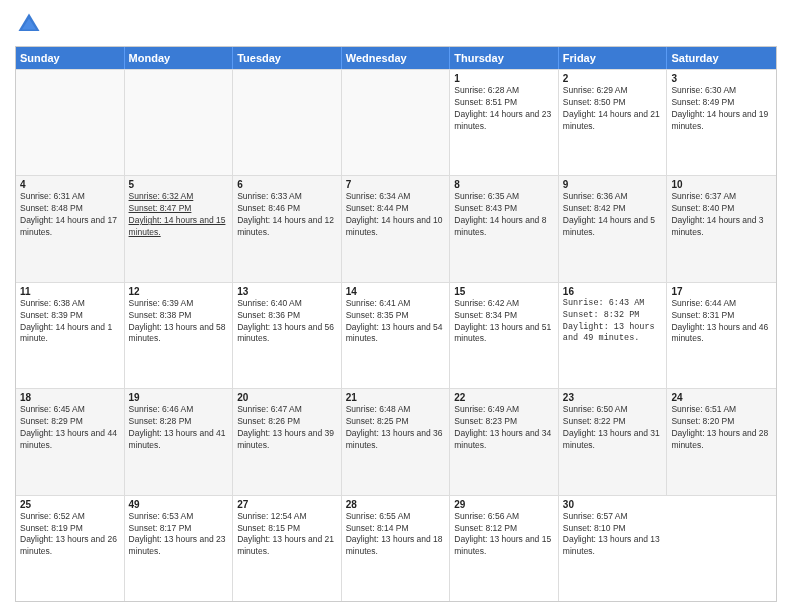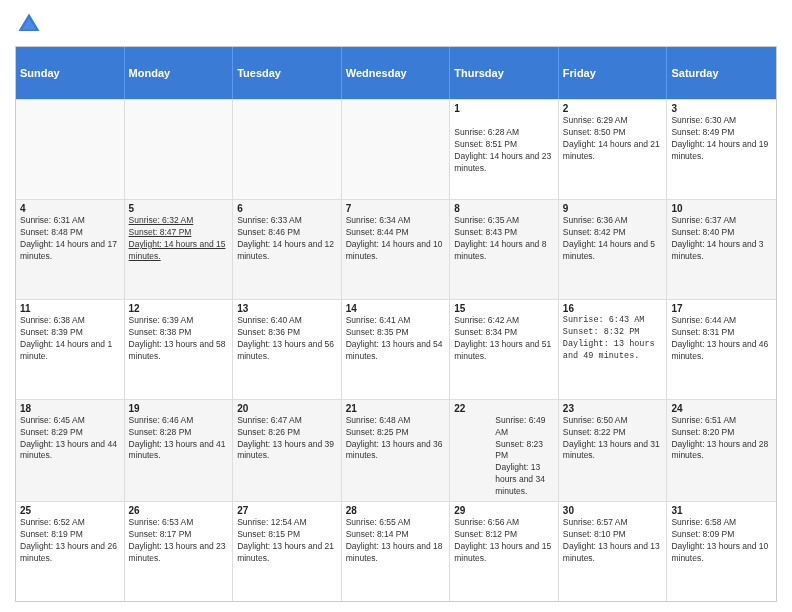--- a/index.html
+++ b/index.html
@@ -57,21 +57,21 @@
     }
     .cal-header {
       display: grid;
       grid-template-columns: repeat(7, 1fr);
       background: #3a7bd5;
     }
     .cal-header-cell {
       color: #fff;
       font-size: 11px;
       font-weight: bold;
-      padding: 20px 4px;
+      padding: 5px 4px;
       border-right: 1px solid #5a9bf5;
       text-align: left;
     }
     .cal-header-cell:last-child { border-right: none; }
     .cal-body {
       flex: 1;
       display: flex;
       flex-direction: column;
     }
     .cal-row {
@@ -137,21 +137,21 @@
         <div class="cal-header-cell">Saturday</div>
       </div>
     <div class="cal-body" id="cal-body">
         <div class="cal-row">
           <div class="cal-cell empty"></div>
           <div class="cal-cell empty"></div>
           <div class="cal-cell empty"></div>
           <div class="cal-cell empty"></div>
           <div class="cal-cell">
             <div class="day-num">1</div>
-            <div class="cell-info" style="white-space: pre-line; margin-top: 12px;">Sunrise: 6:28 AM
+            <div class="cell-info" style="white-space: pre-line;">Sunrise: 6:28 AM
 Sunset: 8:51 PM
 Daylight: 14 hours and 23 minutes.</div>
           </div>
           <div class="cal-cell">
             <div class="day-num">2</div>
             <div class="cell-info" style="white-space: pre-line;">Sunrise: 6:29 AM
 Sunset: 8:50 PM
 Daylight: 14 hours and 21 minutes.</div>
           </div>
           <div class="cal-cell">
@@ -269,21 +269,21 @@
 Daylight: 13 hours and 39 minutes.</div>
           </div>
           <div class="cal-cell alt-row">
             <div class="day-num">21</div>
             <div class="cell-info" style="white-space: pre-line;">Sunrise: 6:48 AM
 Sunset: 8:25 PM
 Daylight: 13 hours and 36 minutes.</div>
           </div>
           <div class="cal-cell alt-row">
             <div class="day-num">22</div>
-            <div class="cell-info" style="white-space: pre-line; margin-left: 41px;">Sunrise: 6:49 AM
+            <div class="cell-info" style="white-space: pre-line;">Sunrise: 6:49 AM
 Sunset: 8:23 PM
 Daylight: 13 hours and 34 minutes.</div>
           </div>
           <div class="cal-cell alt-row">
             <div class="day-num">23</div>
             <div class="cell-info" style="white-space: pre-line;">Sunrise: 6:50 AM
 Sunset: 8:22 PM
 Daylight: 13 hours and 31 minutes.</div>
           </div>
           <div class="cal-cell alt-row">
@@ -294,21 +294,21 @@
           </div>
         </div>
         <div class="cal-row">
           <div class="cal-cell">
             <div class="day-num">25</div>
             <div class="cell-info" style="white-space: pre-line;">Sunrise: 6:52 AM
 Sunset: 8:19 PM
 Daylight: 13 hours and 26 minutes.</div>
           </div>
           <div class="cal-cell">
-            <div class="day-num">26</div>
+            <div class="day-num">49</div>
             <div class="cell-info" style="white-space: pre-line;">Sunrise: 6:53 AM
 Sunset: 8:17 PM
 Daylight: 13 hours and 23 minutes.</div>
           </div>
           <div class="cal-cell">
             <div class="day-num">27</div>
             <div class="cell-info" style="white-space: pre-line;">Sunrise: 12:54 AM
 Sunset: 8:15 PM
 Daylight: 13 hours and 21 minutes.</div>
           </div>
@@ -322,23 +322,17 @@
             <div class="day-num">29</div>
             <div class="cell-info" style="white-space: pre-line;">Sunrise: 6:56 AM
 Sunset: 8:12 PM
 Daylight: 13 hours and 15 minutes.</div>
           </div>
           <div class="cal-cell">
             <div class="day-num">30</div>
             <div class="cell-info" style="white-space: pre-line;">Sunrise: 6:57 AM
 Sunset: 8:10 PM
 Daylight: 13 hours and 13 minutes.</div>
-          </div>
-          <div class="cal-cell">
-            <div class="day-num">31</div>
-            <div class="cell-info" style="white-space: pre-line;">Sunrise: 6:58 AM
-Sunset: 8:09 PM
-Daylight: 13 hours and 10 minutes.</div>
           </div>
         </div>
       </div>
   </div>
 </div>
 
 </body></html>

